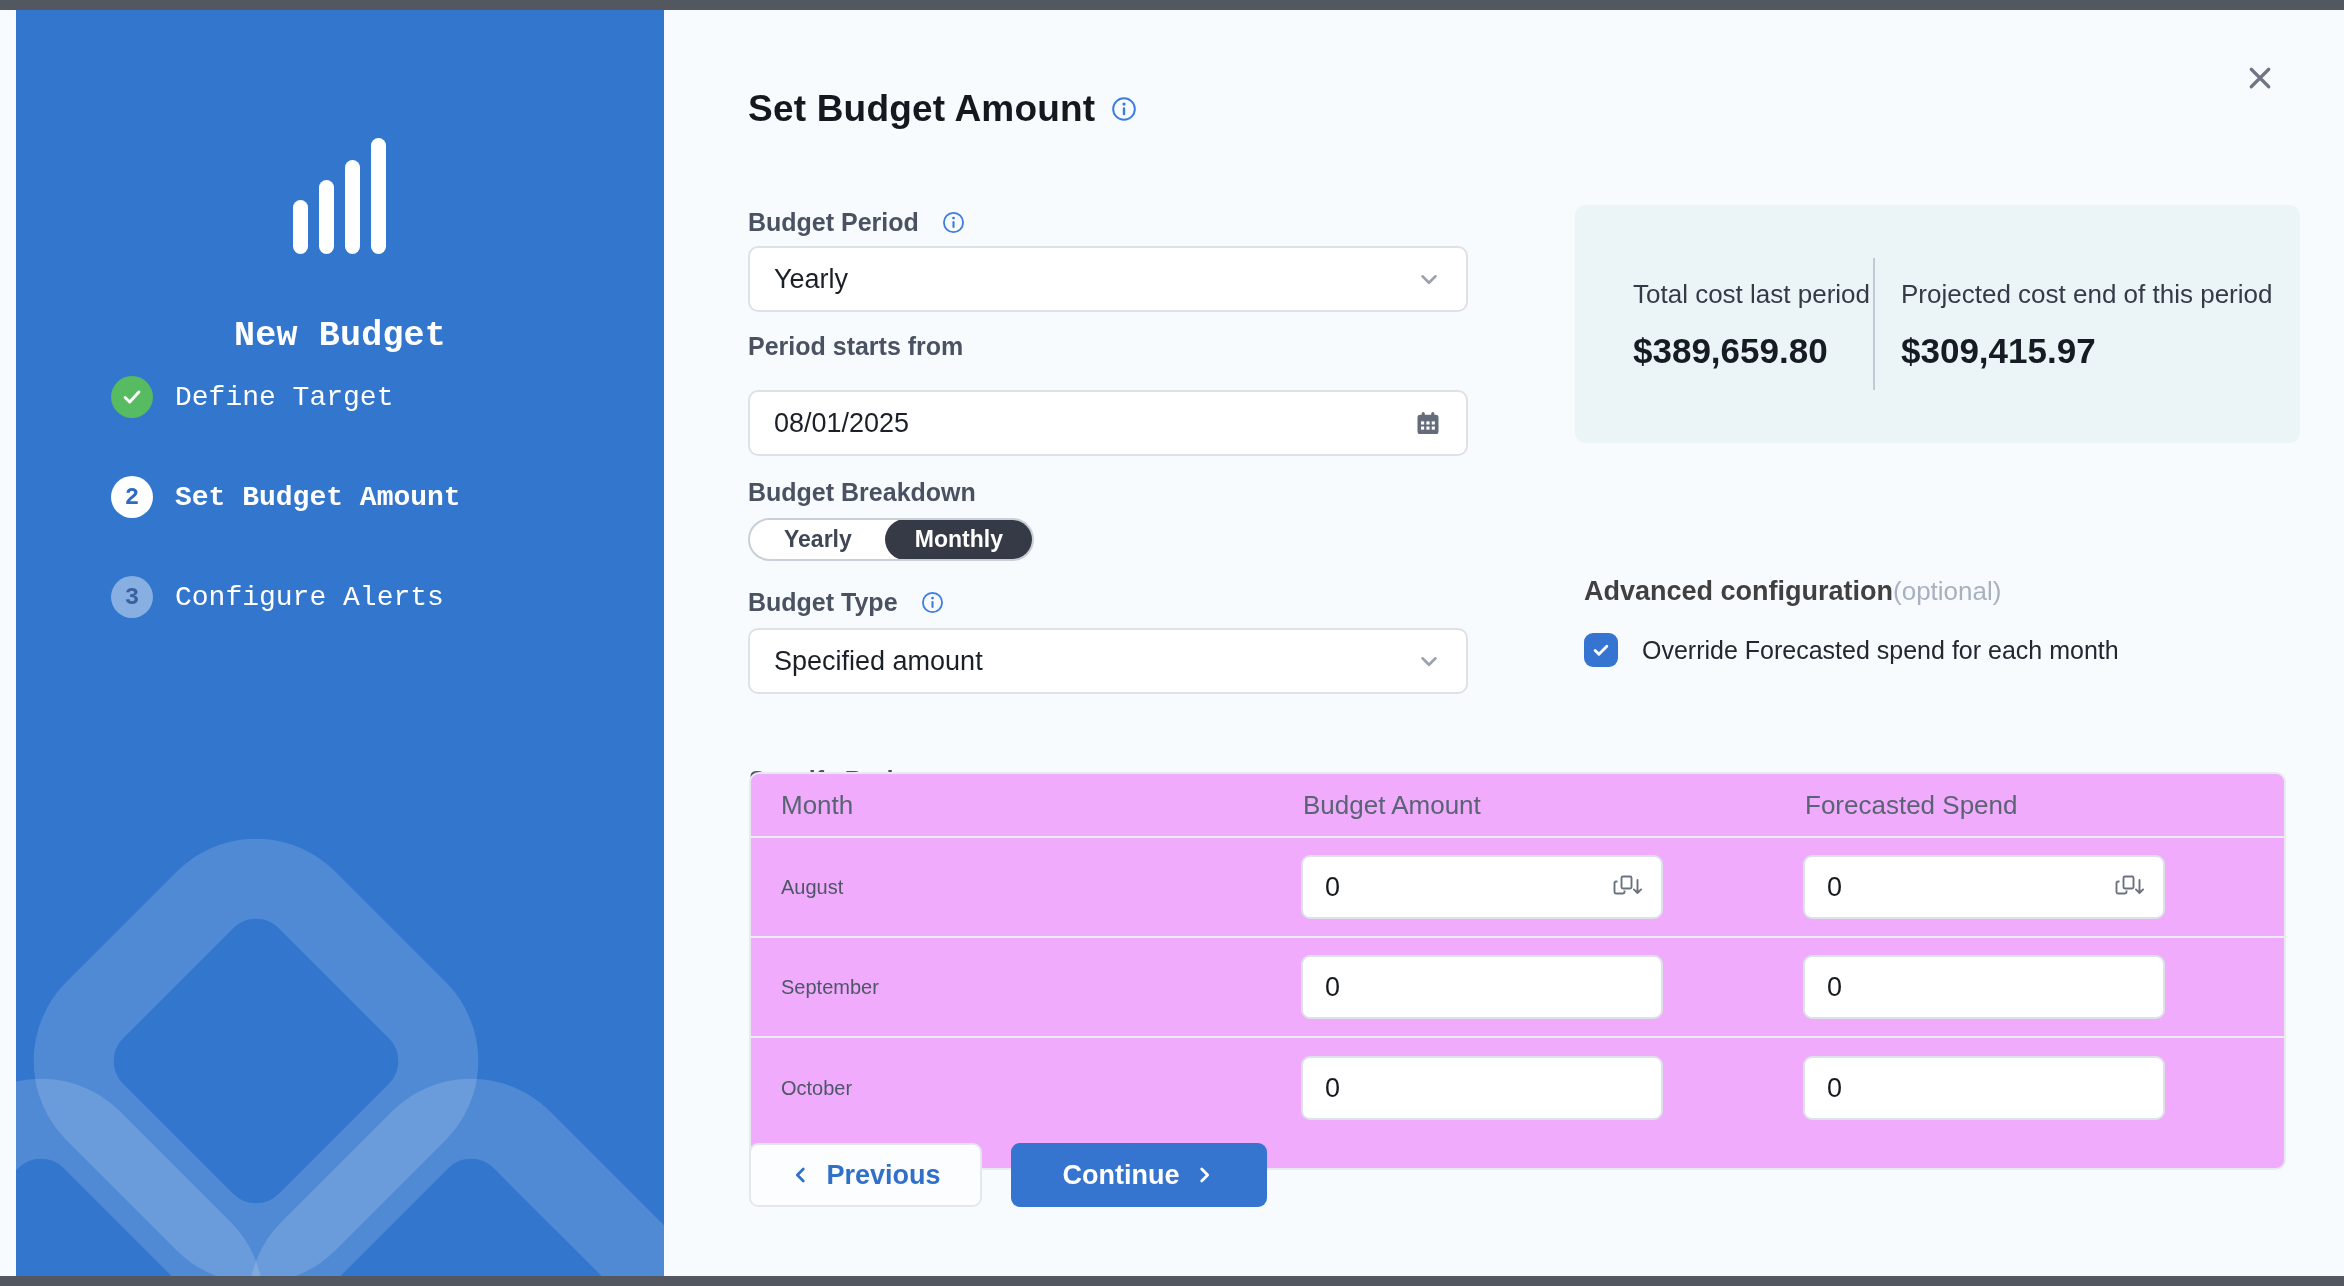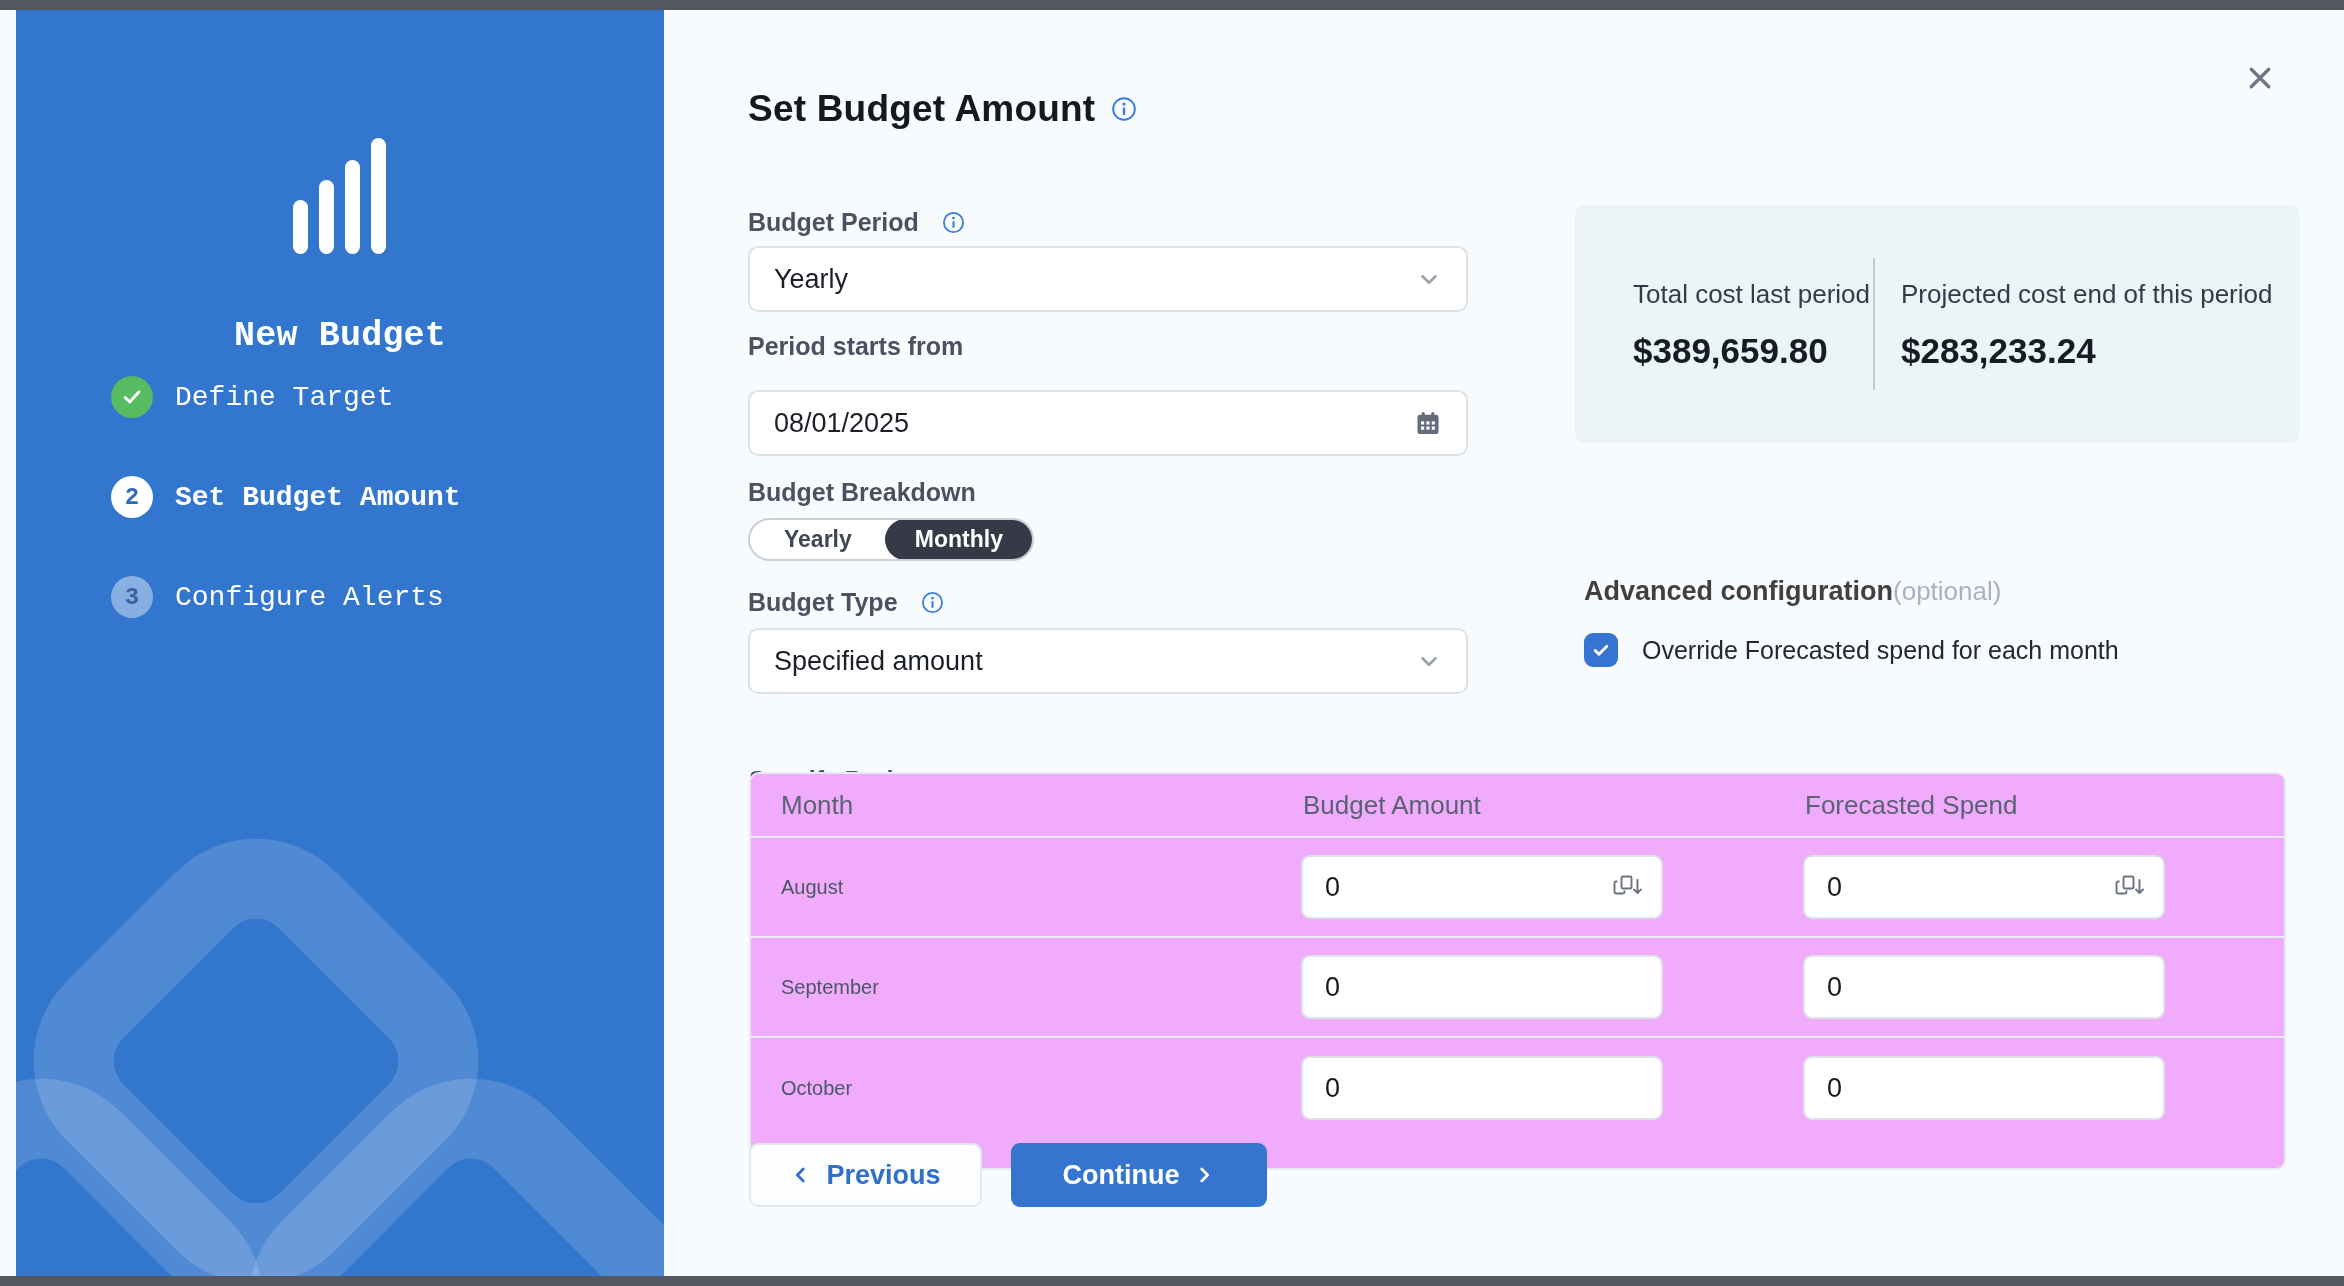--- a/index.html
+++ b/index.html
@@ -207,21 +207,21 @@
     </div>
 
     <div class="cost-panel">
       <div class="cost-col first">
         <div class="cost-label">Total cost last period</div>
         <div class="cost-value">$389,659.80</div>
       </div>
       <div class="cost-divider"></div>
       <div class="cost-col">
         <div class="cost-label" style="max-width:420px;">Projected cost end of this period</div>
-        <div class="cost-value">$283,233.24</div>
+        <div class="cost-value">$309,415.97</div>
       </div>
     </div>
 
     <div class="advanced">
       <div class="advanced-title-row">
         <span class="advanced-title">Advanced configuration</span>
         <span class="advanced-optional">(optional)</span>
       </div>
       <div class="checkbox-row">
         <span class="checkbox">

